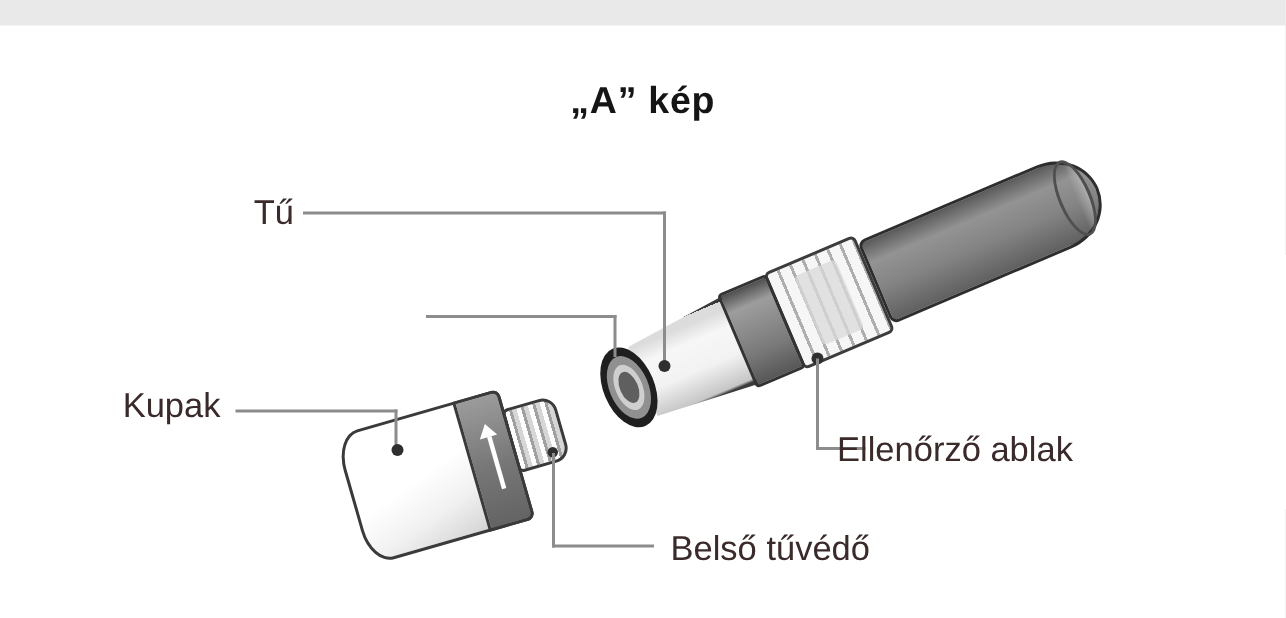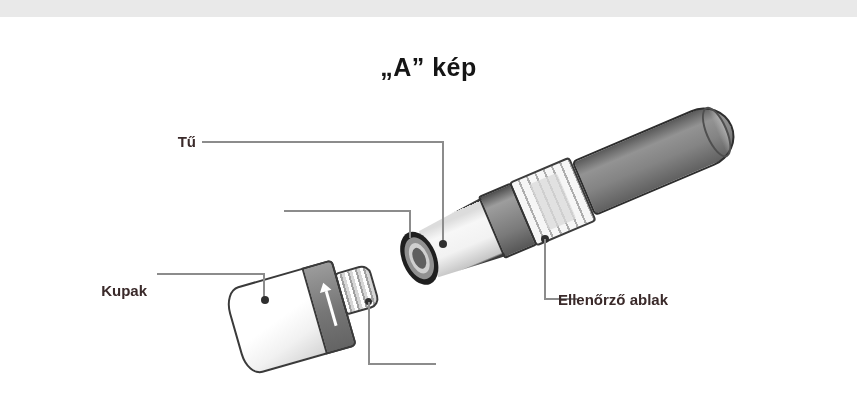--- a/index.html
+++ b/index.html
@@ -17,22 +17,22 @@
   .stage{
     position:relative;width:857px;height:412px;margin:17px auto;
     background:var(--background);overflow:hidden;
     font-family:"Liberation Sans", sans-serif;
   }
   .title{
     position:absolute;left:0;right:0;top:36px;text-align:center;
     font-size:25px;font-weight:bold;color:var(--title-text);letter-spacing:.5px;
   }
   .label{
-    position:absolute;font-size:15px;color:var(--label-text);
-    line-height:27px;white-space:nowrap;font-weight:700;
+    position:absolute;font-size:23px;color:var(--label-text);
+    line-height:27px;white-space:nowrap;font-weight:400;
   }
   .r{text-align:right;}
   .line{position:absolute;background:var(--leader-line);}
   .dot{position:absolute;background:var(--anchor-dot);border-radius:50%;}
 
   
   .pen{
     position:absolute;left:388px;top:136px;width:370px;height:80px;
     transform:rotate(-23deg);
   }
@@ -151,16 +151,17 @@
 
   <div class="dot" style="left:541px;top:218px;width:8px;height:8px"></div>
   <div class="line" style="left:544px;top:222px;width:2px;height:61px"></div>
   <div class="line" style="left:544px;top:281px;width:33px;height:2px"></div>
 
   <div class="dot" style="left:365px;top:281px;width:7px;height:7px"></div>
   <div class="line" style="left:368px;top:285px;width:2px;height:63px"></div>
   <div class="line" style="left:368px;top:346px;width:68px;height:2px"></div>
 
   <div class="label r" style="left:96px;top:111px;width:100px">Tű</div>
-  <div class="label r" style="left:40px;top:260px;width:107px">Kupak</div>
+  <div class="label r" style="left:40px;top:240px;width:107px">Kupak</div>
   <div class="label" style="left:558px;top:269px">Ellenőrző ablak</div>
+  <div class="label" style="left:447px;top:335px">Belső tűvédő</div>
 
 </div>
 
 </body></html>

